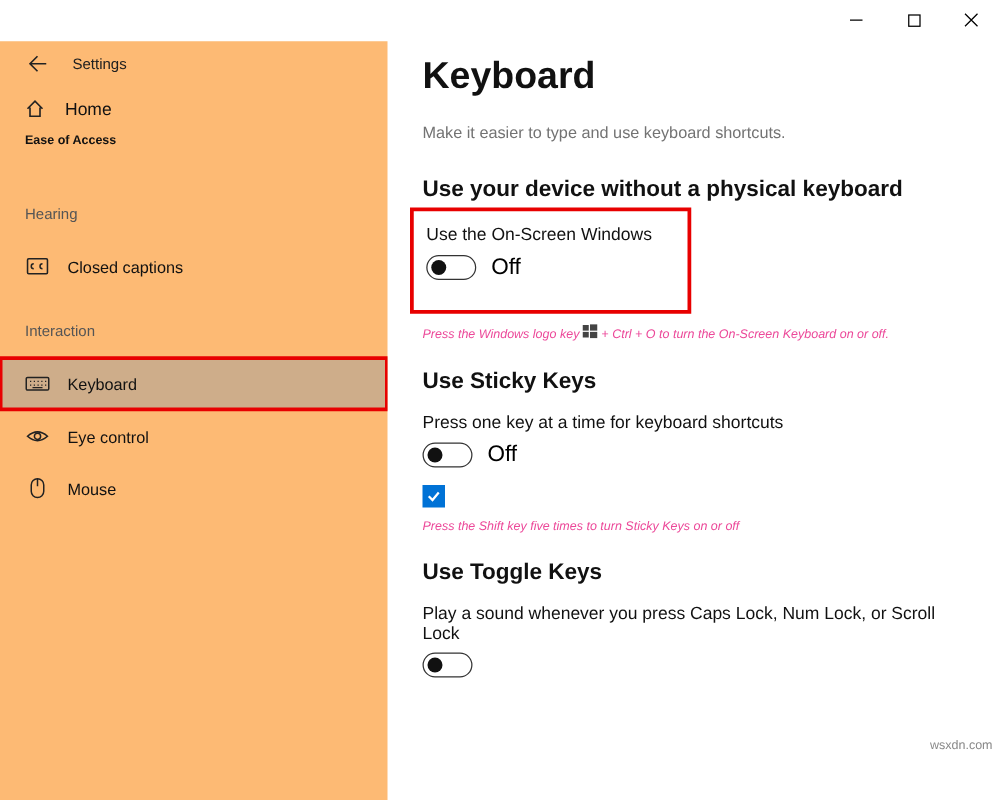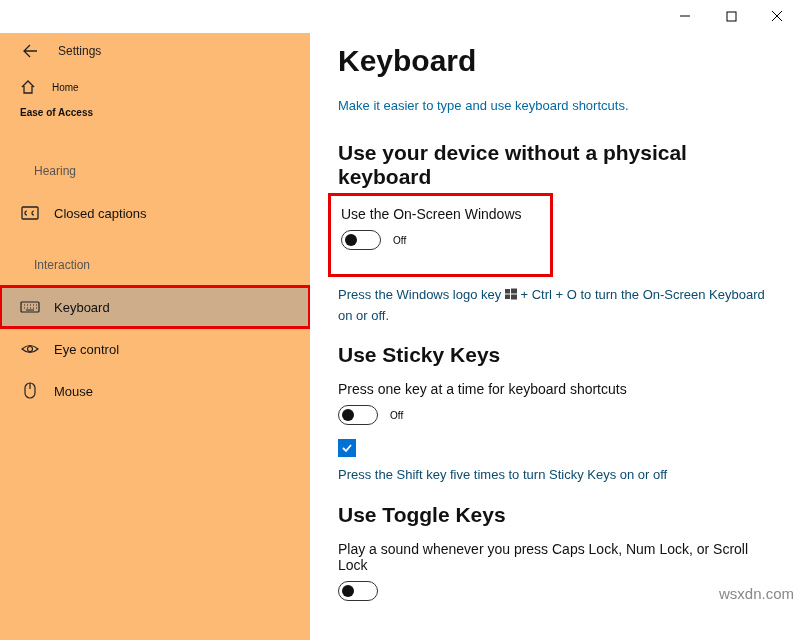--- a/index.html
+++ b/index.html
@@ -7,47 +7,47 @@
   .window { display: flex; width: 100%; height: 100%; position: relative; }
   .sidebar { width: 310px; height: 100%; background: #fdba74; padding: 0; overflow: hidden; margin-top: 33px; }
   .titlebar { display: flex; align-items: center; height: 36px; padding-left: 20px; }
   .back-btn { width: 20px; height: 20px; display:flex; align-items:center; justify-content:center; cursor:pointer; }
   .title-text { margin-left: 18px; font-size: 12px; color: #202020; }
   .win-controls { position: absolute; top: 0; right: 0; display:flex; }
   .win-btn { width: 46px; height: 32px; display:flex; align-items:center; justify-content:center; cursor:pointer; }
   .win-btn svg { stroke: #000; }
   .home-row { display:flex; align-items:center; padding: 10px 20px 12px 20px; cursor:pointer; }
   .home-row .icon { width:18px; display:flex; }
-  .home-row span.label { margin-left: 14px; font-size: 10px; color:#111; }
+  .home-row span.label { margin-left: 14px; font-size: 14px; color:#111; }
   .search-wrap { margin: 0 18px 18px 18px; position: relative; }
   .search-input { width: 100%; height: 34px; border: 1px solid #888; background: rgba(255,255,255,0.3); padding: 0 34px 0 10px; font-size: 14px; color:#333; outline:none; }
   .search-icon { position:absolute; right:8px; top:7px; }
   .cat-heading { padding: 0 20px 22px 20px; font-size: 10px; font-weight: 600; color:#111; }
-  .group-label { padding: 24px 20px 14px 34px; font-size: 12px; color: #555; }
+  .group-label { padding: 24px 20px 14px 20px; font-size: 12px; color: #555; }
   .nav-item { display:flex; align-items:center; height: 42px; padding: 0 18px 0 20px; cursor:pointer; font-size:13px; color:#111; }
   .nav-item .icon { width: 20px; display:flex; justify-content:center; }
   .nav-item span.label { margin-left: 14px; }
   .nav-item.selected { background: rgba(160,160,160,0.5); }
   .highlight-red { outline: 3px solid #e80000; outline-offset: -2px; }
   .main { flex: 1; padding: 24px 28px 0 28px; overflow:hidden; position:relative; }
   .main h1 { font-size: 30px; font-weight: 600; color:#111; margin-bottom: 20px; margin-top: 20px;}
-  .main .subtext { font-size: 13px; color: #0369a1; margin-bottom: 28px; }
-  .main h2 { font-size: 21px; font-weight: 600; color:#111; margin: 18px 0 14px 0; }
+  .main .subtext { font-size: 13px; color: #737373; margin-bottom: 28px; }
+  .main h2 { font-size: 18px; font-weight: 600; color:#111; margin: 18px 0 14px 0; }
   .main .label-line { font-size: 14px; color:#111; margin-bottom: 8px; }
   .toggle-row { display:flex; align-items:center; gap:12px; margin-bottom: 14px; }
   .toggle { width: 40px; height: 20px; border: 1px solid #333; border-radius: 10px; position:relative; background:#fff; cursor:pointer; }
   .toggle .knob { width: 12px; height: 12px; background:#111; border-radius:50%; position:absolute; top:3px; left:3px; }
-  .toggle-state { font-size: 10px; }
-  .hint { font-size: 13px; color:#0c4a6e; line-height:1.5; margin-bottom: 4px; }
+  .toggle-state { font-size: 18px; }
+  .hint { font-size: 10px; color:#ec4899; line-height:1.5; margin-bottom: 4px; font-style: italic; }
   .checkbox-row { display:flex; align-items:center; gap:10px; margin: 14px 0 8px 0; }
   .checkbox { width:18px; height:18px; background:#0072d6; display:flex; align-items:center; justify-content:center; cursor:pointer; }
   .checkbox svg { stroke:#fff; }
   .onscreen-box { border: 3px solid #e80000; padding: 10px 28px 10px 10px; margin:-10px 0 8px -10px; display:inline-block; }
   .winkey { display:inline-block; vertical-align:-1px; }
-  .watermark { position:absolute; right:6px; bottom:38px; font-size:15px; color:#888;}
+  .watermark { position:absolute; right:6px; bottom:38px; font-size:10px; color:#888;}
 </style>
 </head>
 <body>
 
 <div class="window">
 
   <div class="sidebar">
     <div class="titlebar">
       <div class="back-btn">
         <svg width="16" height="16" viewBox="0 0 16 16" fill="none">

